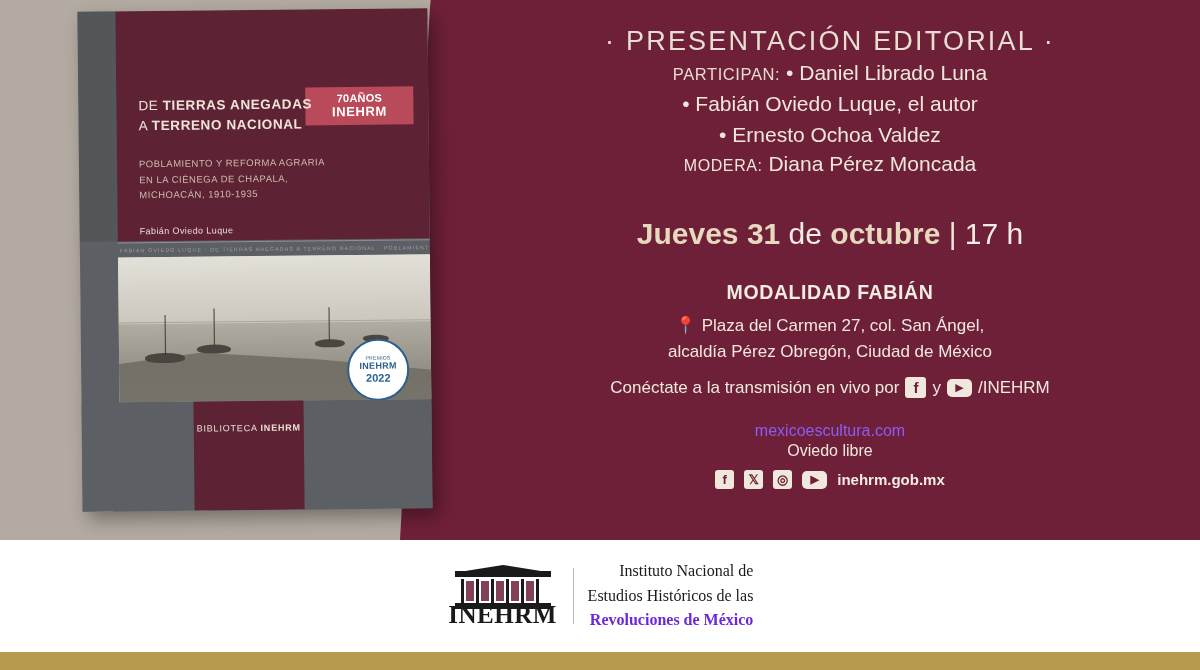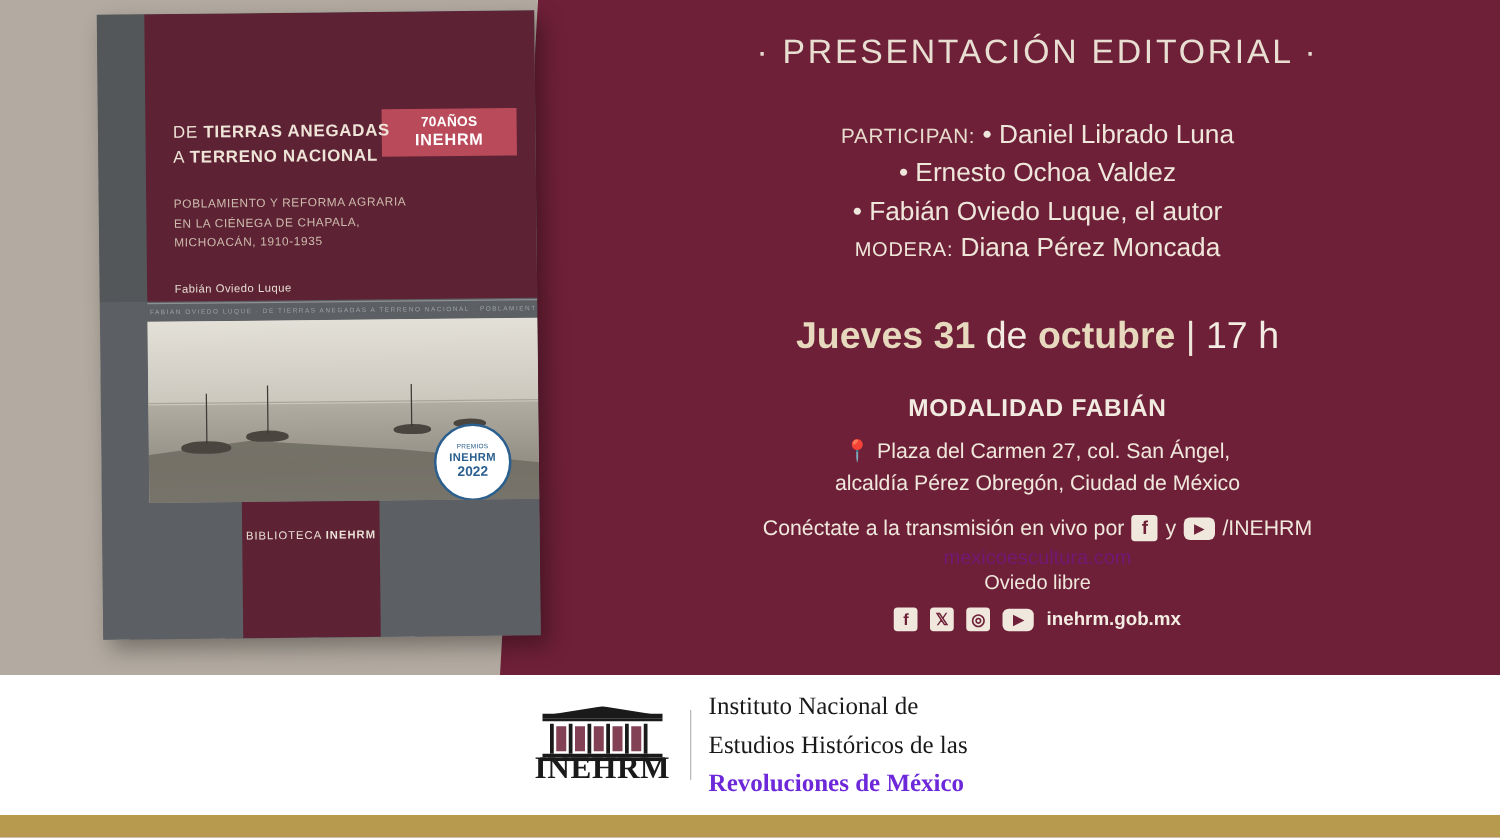--- a/index.html
+++ b/index.html
@@ -156,21 +156,21 @@
     left: 470px; top: 0;
     width: 720px; height: 540px;
     color: #efe6da;
     text-align: center;
     padding-top: 26px;
   }
   .heading {
     font-size: 27px; letter-spacing: 2.2px; color: #e8dfd2;
   }
   .participan {
-    font-size: 21px; line-height: 1.48; color:#efe7dc;margin-top:35px;
+    font-size: 21px; line-height: 1.48; color:#efe7dc;
   }
   .participan .lbl { font-size: 16.5px; letter-spacing: .6px; color:#e7dccd; }
   .modera { font-size: 21px; margin-top: 2px; }
   .modera .lbl { font-size: 16px; letter-spacing: .6px; }
 
   .date {
     margin-top: 41px;
     font-size: 30px; color: #e2d6bf;
   }
   .date b { font-weight: bold; color: #e6d9bd; }
@@ -181,21 +181,21 @@
     margin-top: 30px;
     font-size: 19.5px; font-weight: bold; letter-spacing: .6px; color:#f2ebe1;
   }
   .addr {
     margin-top: 9px; font-size: 17px; line-height: 1.5; color:#f0e8dd;
   }
   .live {
     margin-top: 13px; font-size: 17px; color:#f0e8dd;
     display:flex; align-items:center; justify-content:center; gap:6px; flex-wrap:wrap;
   }
-  .web { margin-top: 5px; font-size: 16px; color:#701a75; }
+  .web { margin-top: 24px; font-size: 16px; color:#8b5cf6; }
   .free { margin-top: 2px; font-size: 16px; color:#efe7db; }
 
   .socials {
     margin-top: 10px;
     display:flex; align-items:center; justify-content:center; gap:10px;
     font-size: 15px; font-weight: bold; color:#f3ece2;
   }
   .sq {
     display:inline-flex; align-items:center; justify-content:center;
     width: 19px; height: 19px; background:#f0e8dd; color:#6e2038;
@@ -223,21 +223,21 @@
   }
   .logo-mark .bldg { position:absolute; left:6px; top:2px; width:100px; height:44px; }
   .logo-mark .word {
     position:absolute; left:0; bottom:0; width:112px; text-align:center;
     font-family: "Liberation Serif", serif; font-size: 25px; font-weight: bold;
     letter-spacing: .5px; color:#1a1a1a;
   }
   .logo-div { width:1px; height:56px; background:#b9b9b9; }
   .logo-text {
     font-family: "Liberation Serif", serif;
-    font-size: 20px; line-height: 1.55; color:#1a1a1a;
+    font-size: 16px; line-height: 1.55; color:#1a1a1a;text-align:right;
   }
   .logo-text .red { color:#6d28d9; font-weight: bold; }
 
   .bottom-bar {
     position:absolute; left:0; top:652px; width:1200px; height:18px;
     background:#b79a4e;
   }
 </style>
 </head>
 <body>
@@ -310,22 +310,22 @@
   </div>
 
   <div class="content">
     <div class="heading">· PRESENTACIÓN EDITORIAL ·</div>
 
     <div class="participan">
       <div>
         <span class="lbl">PARTICIPAN:</span>
         <span>• Daniel Librado Luna</span>
       </div>
+      <div>• Fabián Oviedo Luque, el autor</div>
       <div>• Ernesto Ochoa Valdez</div>
-      <div>• Fabián Oviedo Luque, el autor</div>
     </div>
 
     <div class="modera">
       <span class="lbl">MODERA:</span>
       <span>Diana Pérez Moncada</span>
     </div>
 
     <div class="date">
       <b>Jueves</b>
       <b>31</b>

